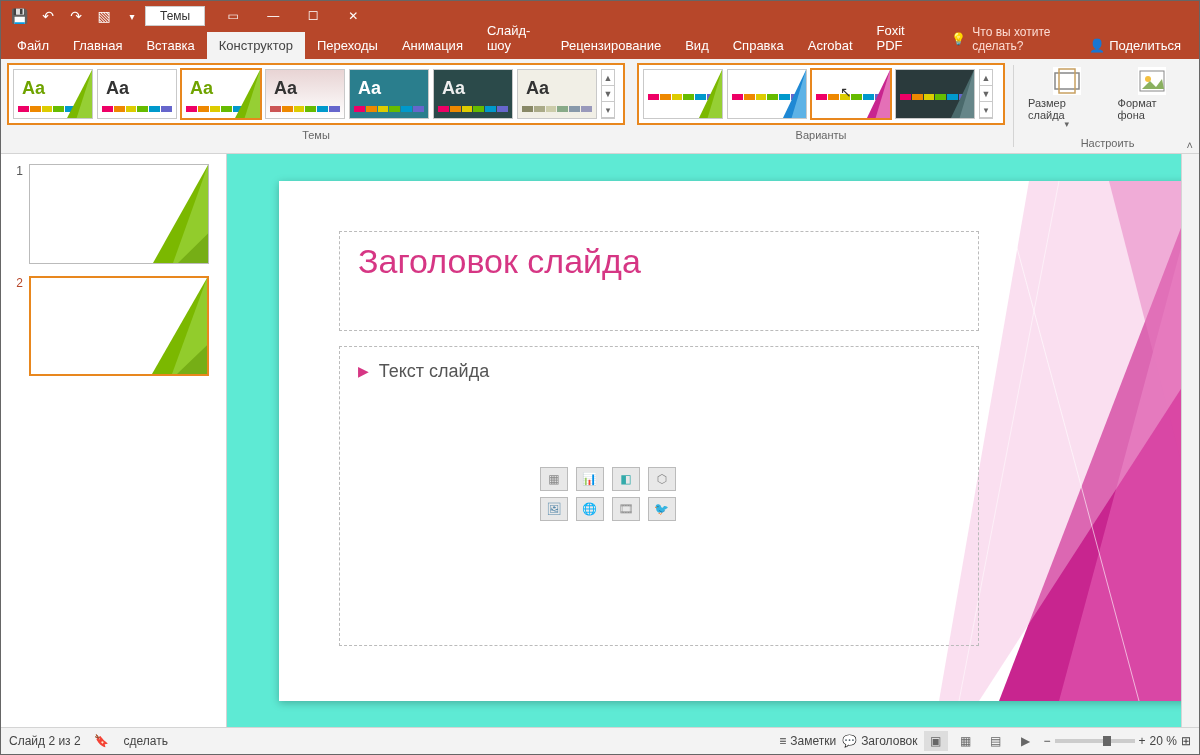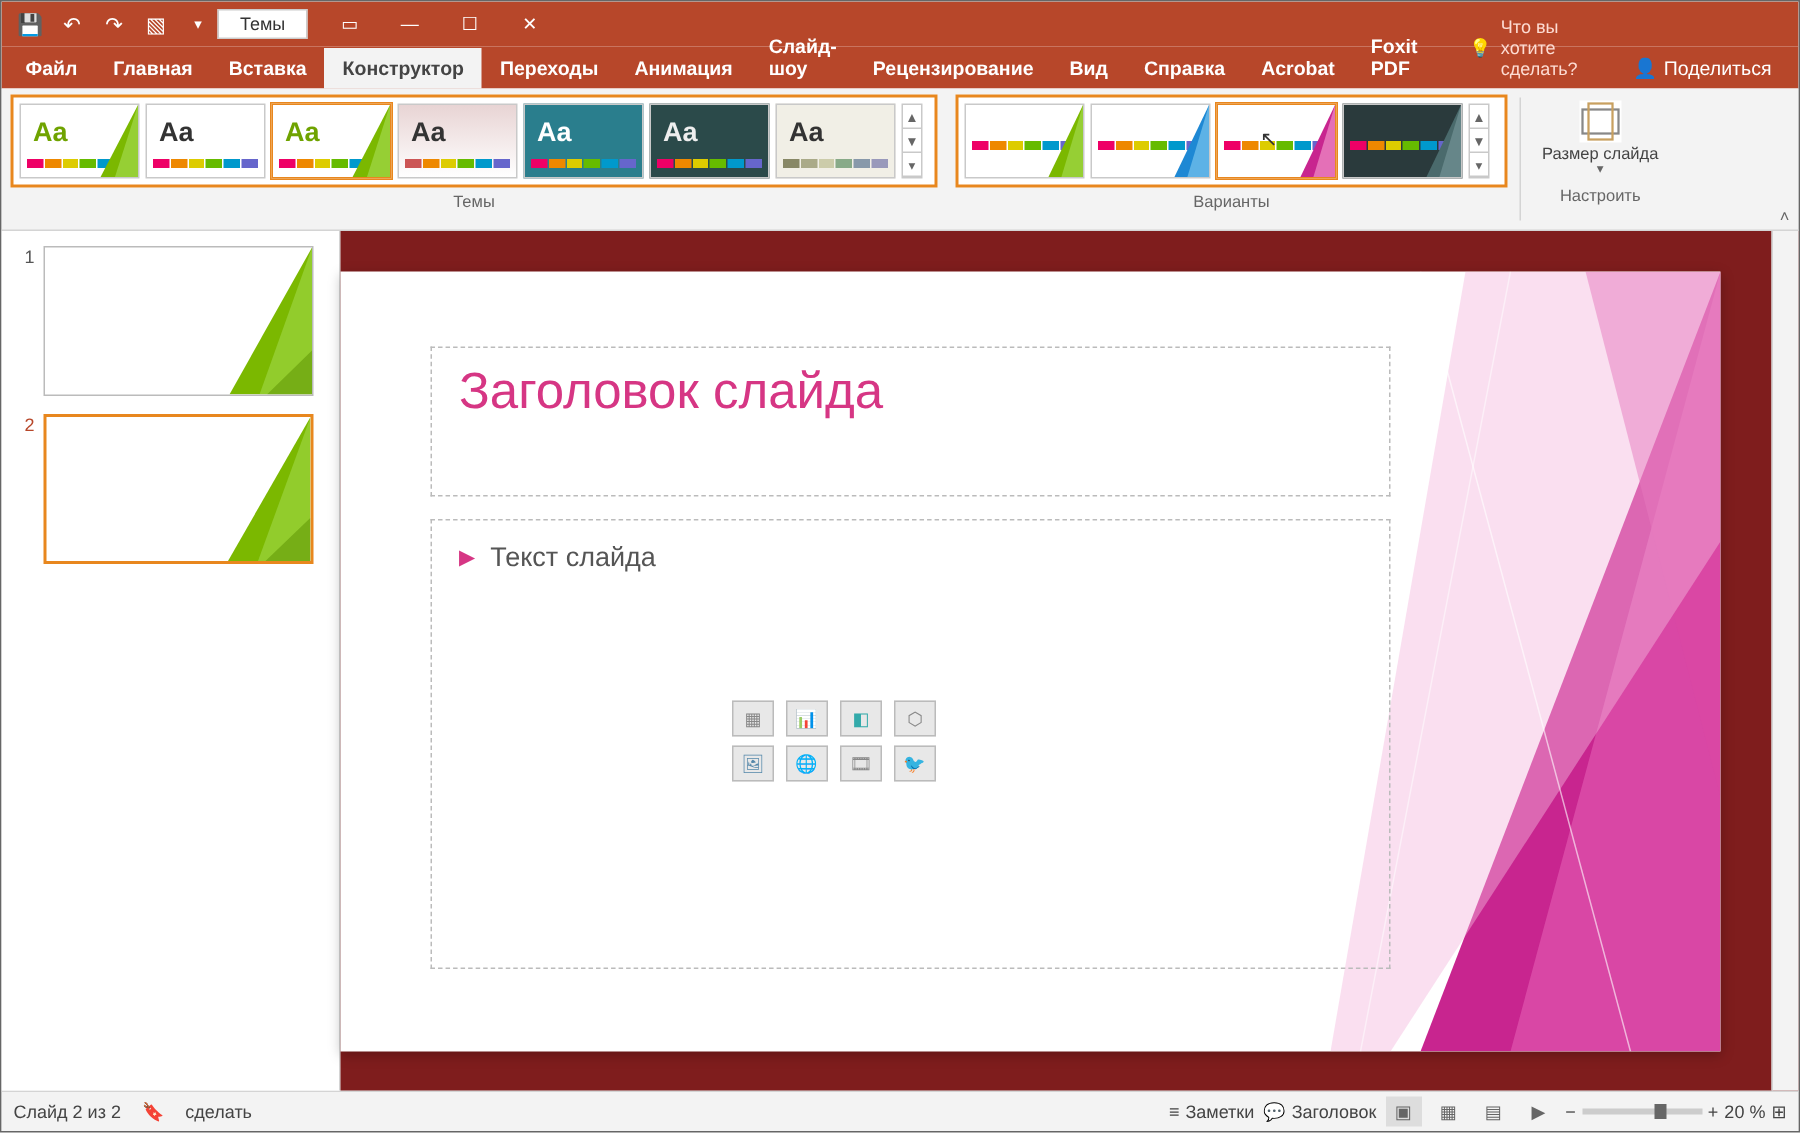--- a/index.html
+++ b/index.html
@@ -9,21 +9,21 @@
   .titlebar { height: 30px; background: #b7472a; display: flex; align-items: center; color: #fff; font-size: 12px; }
   .qat { display: flex; align-items: center; gap: 2px; padding-left: 6px; }
   .qat-btn { width: 26px; height: 26px; display: flex; align-items: center; justify-content: center; color: #fff; font-size: 14px; }
   .title-center { flex: 1; text-align: center; font-size: 12px; }
   .title-right { display: flex; align-items: center; gap: 0; }
   .login-btn { background: #fff; color: #333; padding: 2px 14px; font-size: 12px; margin-right: 8px; border: 1px solid #ccc; }
   .win-btn { width: 40px; height: 30px; display: flex; align-items: center; justify-content: center; color: #fff; font-size: 12px; }
 
   
   .ribbon-tabs { height: 28px; background: #b7472a; display: flex; align-items: flex-end; color: #fff; font-size: 13px; padding: 0 4px; }
-  .tab { padding: 6px 12px; cursor: pointer; font-weight: bold; }
+  .tab { padding: 6px 12px; cursor: pointer; }
   .tab.active { background: #f3f3f3; color: #444; }
   .tellme { margin-left: 10px; display: flex; align-items: center; gap: 6px; padding: 6px 10px; font-size: 12px; color: #fddcd3; }
   .share { margin-left: auto; padding: 6px 14px; display:flex; align-items:center; gap:4px; font-size:13px; }
 
   
   .ribbon { height: 95px; background: #f3f3f3; border-bottom: 1px solid #d4d4d4; display: flex; position:relative; }
   .group { display:flex; flex-direction:column; align-items:center; padding: 4px 6px 0 6px; }
   .group-label { font-size: 11px; color: #666; margin-top: 4px; }
   .gallery-box { display:flex; gap:4px; border:2px solid #e8871e; padding:4px; background:#fff; align-items:center;}
   .theme-thumb { width:80px; height:50px; border:1px solid #c9c9c9; background:#fff; position:relative; display:flex; align-items:center; justify-content:center; overflow:hidden;}
@@ -38,21 +38,21 @@
   .cfg-icon { width:28px; height:28px; border:1px solid #999; background:#fff; position:relative;}
   .ribbon-collapse { position:absolute; bottom:2px; right:6px; font-size:11px; color:#666;}
 
   
   .main { display:flex; height: 573px; background:#eeeeee;}
   .thumbs { width:226px; background:#fff; border-right:1px solid #d4d4d4; padding:10px 8px; overflow-y:auto;}
   .thumb-row { display:flex; gap:6px; margin-bottom:12px; align-items:flex-start;}
   .thumb-num { font-size:12px; color:#555; width:14px; text-align:right;}
   .slide-thumb { width:180px; height:100px; background:#fff; border:1px solid #bbb; position:relative; overflow:hidden;}
   .slide-thumb.sel { border:2px solid #e8871e;}
-  .workspace { flex:1; display:flex; align-items:center; justify-content:flex-start; position:relative; background:#7f1d1d;}
+  .workspace { flex:1; display:flex; align-items:center; justify-content:flex-end; position:relative; background:#5eead4;}
   .slide { width:920px; height:520px; background:#fff; box-shadow:0 2px 8px rgba(0,0,0,0.25); position:relative; overflow:hidden;}
   .title-ph { position:absolute; top:50px; left:60px; width:640px; height:100px; border:1px dashed #bbb; padding:10px 18px; font-size:34px; color:#d63684;}
   .body-ph { position:absolute; top:165px; left:60px; width:640px; height:300px; border:1px dashed #bbb; padding:14px 18px; color:#555;}
   .bullet-row { display:flex; align-items:center; gap:10px; font-size:18px;}
   .bullet-glyph { color:#d63684; font-size:14px;}
   .content-icons { position:absolute; top:120px; left:200px; display:grid; grid-template-columns:repeat(4,30px); gap:6px;}
   .content-icons div{width:28px; height:24px; background:#e8e8e8; border:1px solid #bbb; display:flex; align-items:center; justify-content:center; font-size:12px; color:#888;}
   .scroll-v { position:absolute; right:0; top:0; bottom:0; width:18px; background:#f3f3f3; border-left:1px solid #d4d4d4;}
   .tooltip { position:absolute; top:158px; left:822px; background:#ffffe1; border:1px solid #aaa; padding:2px 8px; font-size:11px; color:#333;}
 
@@ -285,20 +285,30 @@
     <div style="display:flex;">
       <div class="cfg-btn">
         <div class="cfg-icon" style="border:none;">
           <svg width="28" height="28">
               <rect x="2" y="6" width="24" height="16" fill="none" stroke="#888" stroke-width="1.5"></rect>
               <rect x="6" y="2" width="16" height="24" fill="none" stroke="#c8a060" stroke-width="1.5"></rect>
             </svg>
         </div>
         <span>Размер слайда</span>
         <span style="font-size:9px;color:#666;margin-top:-4px;">▾</span>
+      </div>
+      <div class="cfg-btn">
+        <div class="cfg-icon" style="border:none;">
+          <svg width="28" height="28">
+              <rect x="2" y="4" width="24" height="20" fill="#fff" stroke="#888"></rect>
+              <circle cx="10" cy="12" r="3" fill="#f4c040"></circle>
+              <path d="M4 22 L12 14 L18 20 L24 12 L26 22 Z" fill="#8ab060"></path>
+            </svg>
+        </div>
+        <span>Формат фона</span>
       </div>
     </div>
     <div class="group-label">Настроить</div>
   </div>
 
   <div class="ribbon-collapse">˄</div>
 </div>
 
 <div class="tooltip">Аспект</div>
 

